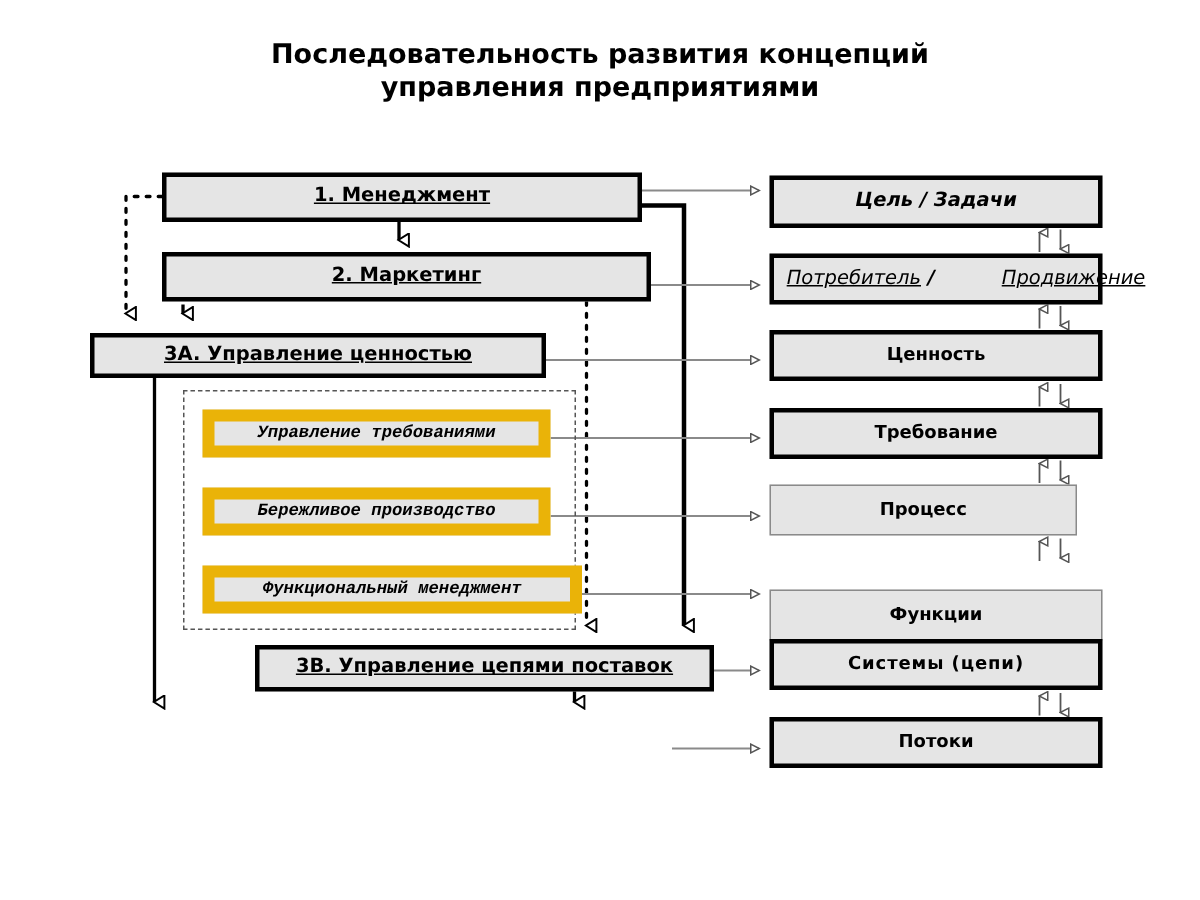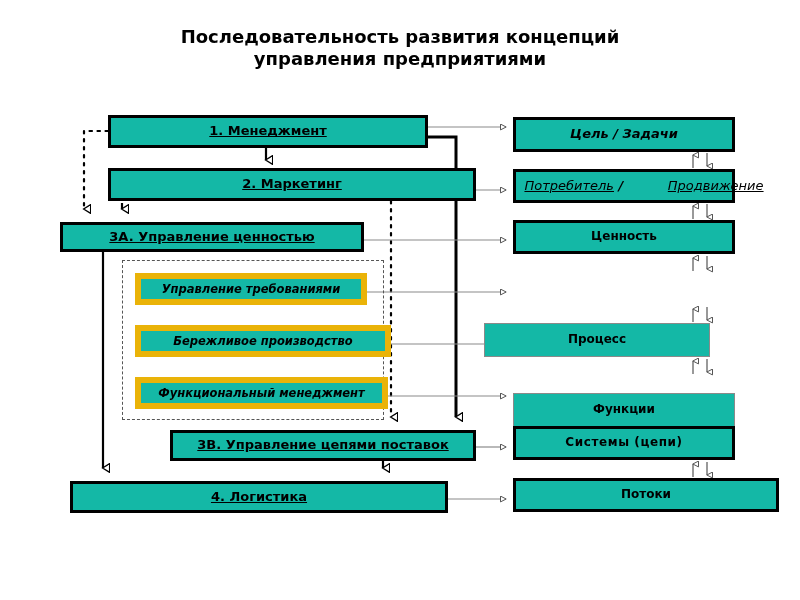--- a/index.html
+++ b/index.html
@@ -27,31 +27,31 @@
     text-align: center;
     font-size: 18px;
     font-weight: bold;
     line-height: 1.22;
     color: #000;
     letter-spacing: 0px;
   }
   .box {
     position: absolute;
     box-sizing: border-box;
-    background: #14b8a6;
+    background: #e5e5e5;
     display: flex;
     align-items: center;
     justify-content: center;
     text-align: center;
     color: #000;
     z-index: 5;
   }
   .box-thick   { border: 3px solid #000000; }
   .box-gray    { border: 1px solid #8a8a8a; }
-  .box-midgray { border: 6px solid #eab308; }
+  .box-midgray { border: 8px solid #eab308; font-family: Liberation Mono, monospace; }
   .lbl {
     display: inline-block;
     line-height: 1.1;
     white-space: nowrap;
   }
   .t-bold-ul   { font-weight: bold; text-decoration: underline; font-size: 13px; }
   .t-bolditalic{ font-weight: bold; font-style: italic; font-size: 13px; }
   .t-ital-ul   { font-style: italic; text-decoration: underline; font-size: 13px; margin-left: 40px; }
   .t-bold      { font-weight: bold; font-size: 12px; }
   .t-bi-sm     { font-weight: bold; font-style: italic; font-size: 11.5px; }
@@ -180,74 +180,74 @@
       <path d="M707,462 L707,475" stroke="#555555" stroke-width="1.2" fill="none" marker-end="url(#ahGrayDown)"></path>
     </g>
   </svg>
 
   <div class="dashgroup" style="left:122px; top:260px; width:262px; height:160px;"></div>
 
   <div class="box box-thick" style="left:108px; top:115px; width:320px; height:33px;">
     <span class="lbl t-bold-ul">1. Менеджмент</span>
   </div>
 
-  <div class="box box-thick" style="left:108px; top:168px; width:368px; height:33px;">
+  <div class="box box-thick" style="left:108px; top:168px; width:326px; height:33px;">
     <span class="lbl t-bold-ul">2. Маркетинг</span>
   </div>
 
   <div class="box box-thick" style="left:60px; top:222px; width:304px; height:30px;">
     <span class="lbl t-bold-ul">3A. Управление ценностью</span>
   </div>
 
   <div class="box box-midgray" style="left:135px; top:273px; width:232px; height:32px;">
     <span class="lbl t-bi-sm">Управление требованиями</span>
   </div>
 
-  <div class="box box-midgray" style="left:135px; top:325px; width:256px; height:32px;">
+  <div class="box box-midgray" style="left:135px; top:325px; width:232px; height:32px;">
     <span class="lbl t-bi-sm">Бережливое производство</span>
   </div>
 
   <div class="box box-midgray" style="left:135px; top:377px; width:253px; height:32px;">
     <span class="lbl t-bi-sm">Функциональный менеджмент</span>
   </div>
 
   <div class="box box-thick" style="left:170px; top:430px; width:306px; height:31px;">
     <span class="lbl t-bold-ul">3B. Управление цепями поставок</span>
   </div>
 
-  <div class="box box-thick" style="left:70px; top:481px; width:378px; height:32px;">
-    <span class="lbl t-bold-ul">4. Логистика</span>
-  </div>
 
   <div class="box box-thick" style="left:513px; top:117px; width:222px; height:35px;">
     <span class="lbl t-bolditalic">
       <span>Цель</span><span> / </span><span>Задачи</span>
     </span>
   </div>
 
   <div class="box box-thick" style="left:513px; top:169px; width:222px; height:34px;">
     <span class="lbl" style="font-size:13px;">
       <span class="t-ital-ul">Потребитель</span><span class="sep-plain"> / </span><span class="t-ital-ul">Продвижение</span>
     </span>
   </div>
 
   <div class="box box-thick" style="left:513px; top:220px; width:222px; height:34px;">
     <span class="lbl t-bold">Ценность</span>
   </div>
 
-
-  <div class="box box-gray" style="left:484px; top:323px; width:226px; height:34px;text-align:right;">
+  <div class="box box-thick" style="left:513px; top:272px; width:222px; height:34px;">
+    <span class="lbl t-bold">Требование</span>
+  </div>
+
+  <div class="box box-gray" style="left:513px; top:323px; width:205px; height:34px;text-align:right;">
     <span class="lbl t-bold">Процесс</span>
   </div>
 
   <div class="box box-gray" style="left:513px; top:393px; width:222px; height:34px;">
     <span class="lbl t-bold">Функции</span>
   </div>
 
   <div class="box box-thick" style="left:513px; top:426px; width:222px; height:34px;">
     <span class="lbl t-bold-sp">Системы (цепи)</span>
   </div>
 
-  <div class="box box-thick" style="left:513px; top:478px; width:266px; height:34px;">
+  <div class="box box-thick" style="left:513px; top:478px; width:222px; height:34px;">
     <span class="lbl t-bold">Потоки</span>
   </div>
 
 </div>
 
 </body></html>

